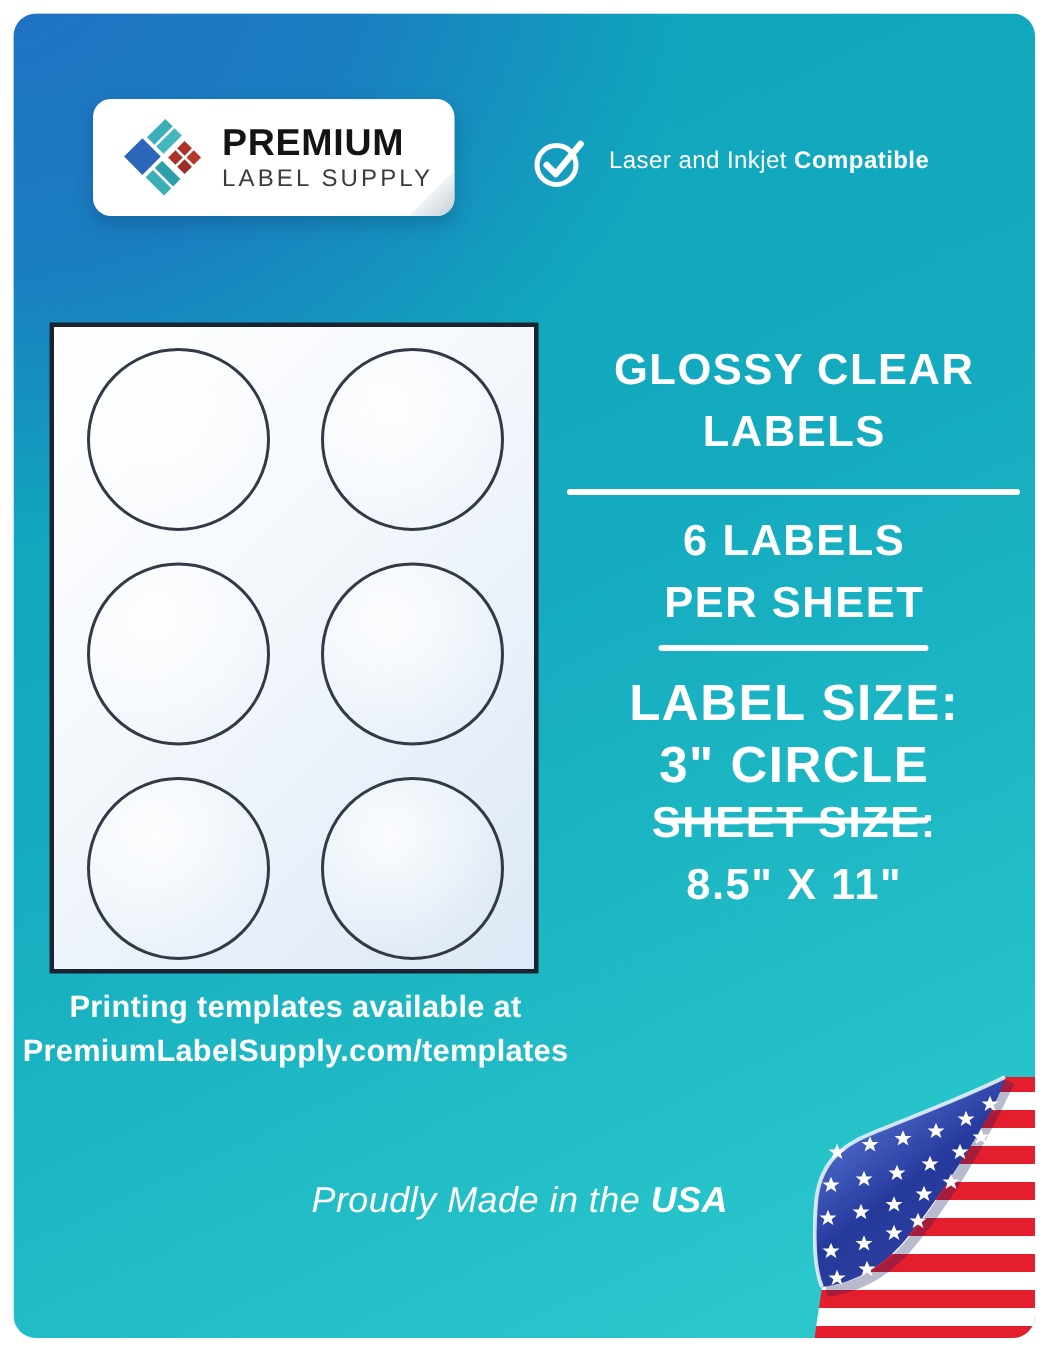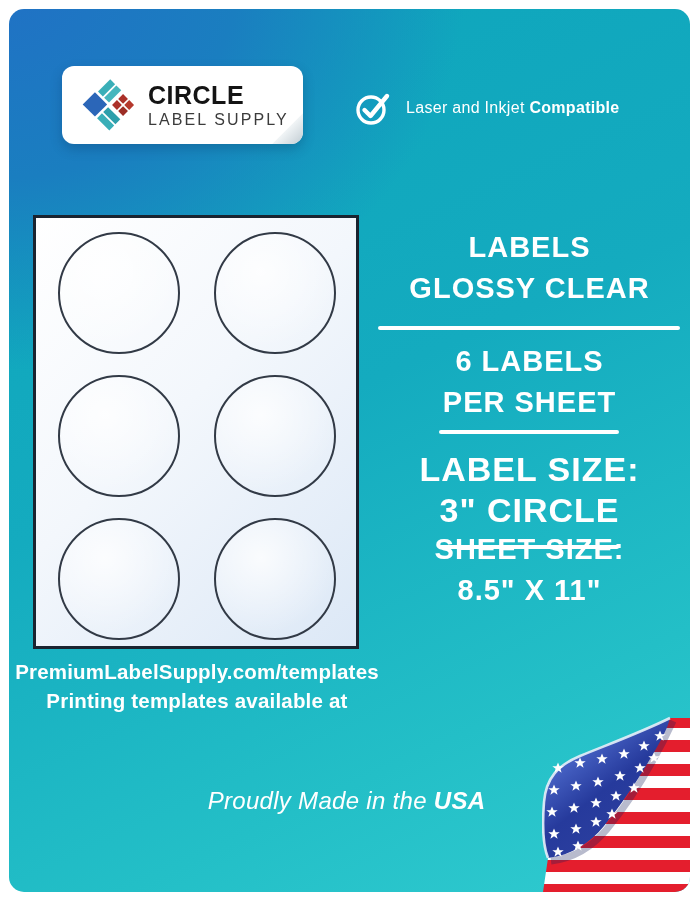--- a/index.html
+++ b/index.html
@@ -85,21 +85,21 @@
           <rect x="30" y="6" width="16" height="40" fill="#46b6bd"></rect>
           <rect x="55" y="9" width="16" height="16" fill="#ab3129"></rect>
           <rect x="75" y="9" width="16" height="16" fill="#b5382c"></rect>
           <rect x="55" y="29" width="16" height="16" fill="#ab3129"></rect>
           <rect x="75" y="29" width="16" height="16" fill="#9c2d25"></rect>
           <rect x="52" y="55" width="40" height="16" fill="#2d9fab"></rect>
           <rect x="52" y="75" width="40" height="16" fill="#3aafb8"></rect>
         </g>
       </svg>
       <div class="brand-text">
-        <span class="brand-line1">CIRCLE</span>
+        <span class="brand-line1">PREMIUM</span>
         <span class="brand-line2">LABEL SUPPLY</span>
       </div>
     </div>
   </div>
 
   <div class="compat">
     <svg class="compat-icon" viewBox="0 0 38 40" xmlns="http://www.w3.org/2000/svg">
       <circle cx="16" cy="22" r="13" fill="none" stroke="#ffffff" stroke-width="3.4"></circle>
       <path d="M 9.5,22 L 15.5,28 L 32,8" fill="none" stroke="#ffffff" stroke-width="4.4" stroke-linecap="round" stroke-linejoin="round"></path>
     </svg>
@@ -112,27 +112,27 @@
   <div class="sheet">
     <div class="label-circle c-r1 c-c1"></div>
     <div class="label-circle c-r1 c-c2"></div>
     <div class="label-circle c-r2 c-c1"></div>
     <div class="label-circle c-r2 c-c2"></div>
     <div class="label-circle c-r3 c-c1"></div>
     <div class="label-circle c-r3 c-c2"></div>
   </div>
 
   <div class="templates-note">
+    <div>Printing templates available at</div>
     <div>PremiumLabelSupply.com/templates</div>
-    <div>Printing templates available at</div>
   </div>
 
   <div class="spec spec-1">
+    <div>GLOSSY CLEAR</div>
     <div>LABELS</div>
-    <div>GLOSSY CLEAR</div>
   </div>
   <div class="rule rule-long"></div>
 
   <div class="spec spec-2">
     <div>6 LABELS</div>
     <div>PER SHEET</div>
   </div>
   <div class="rule rule-a"></div>
 
   <div class="spec spec-3">

